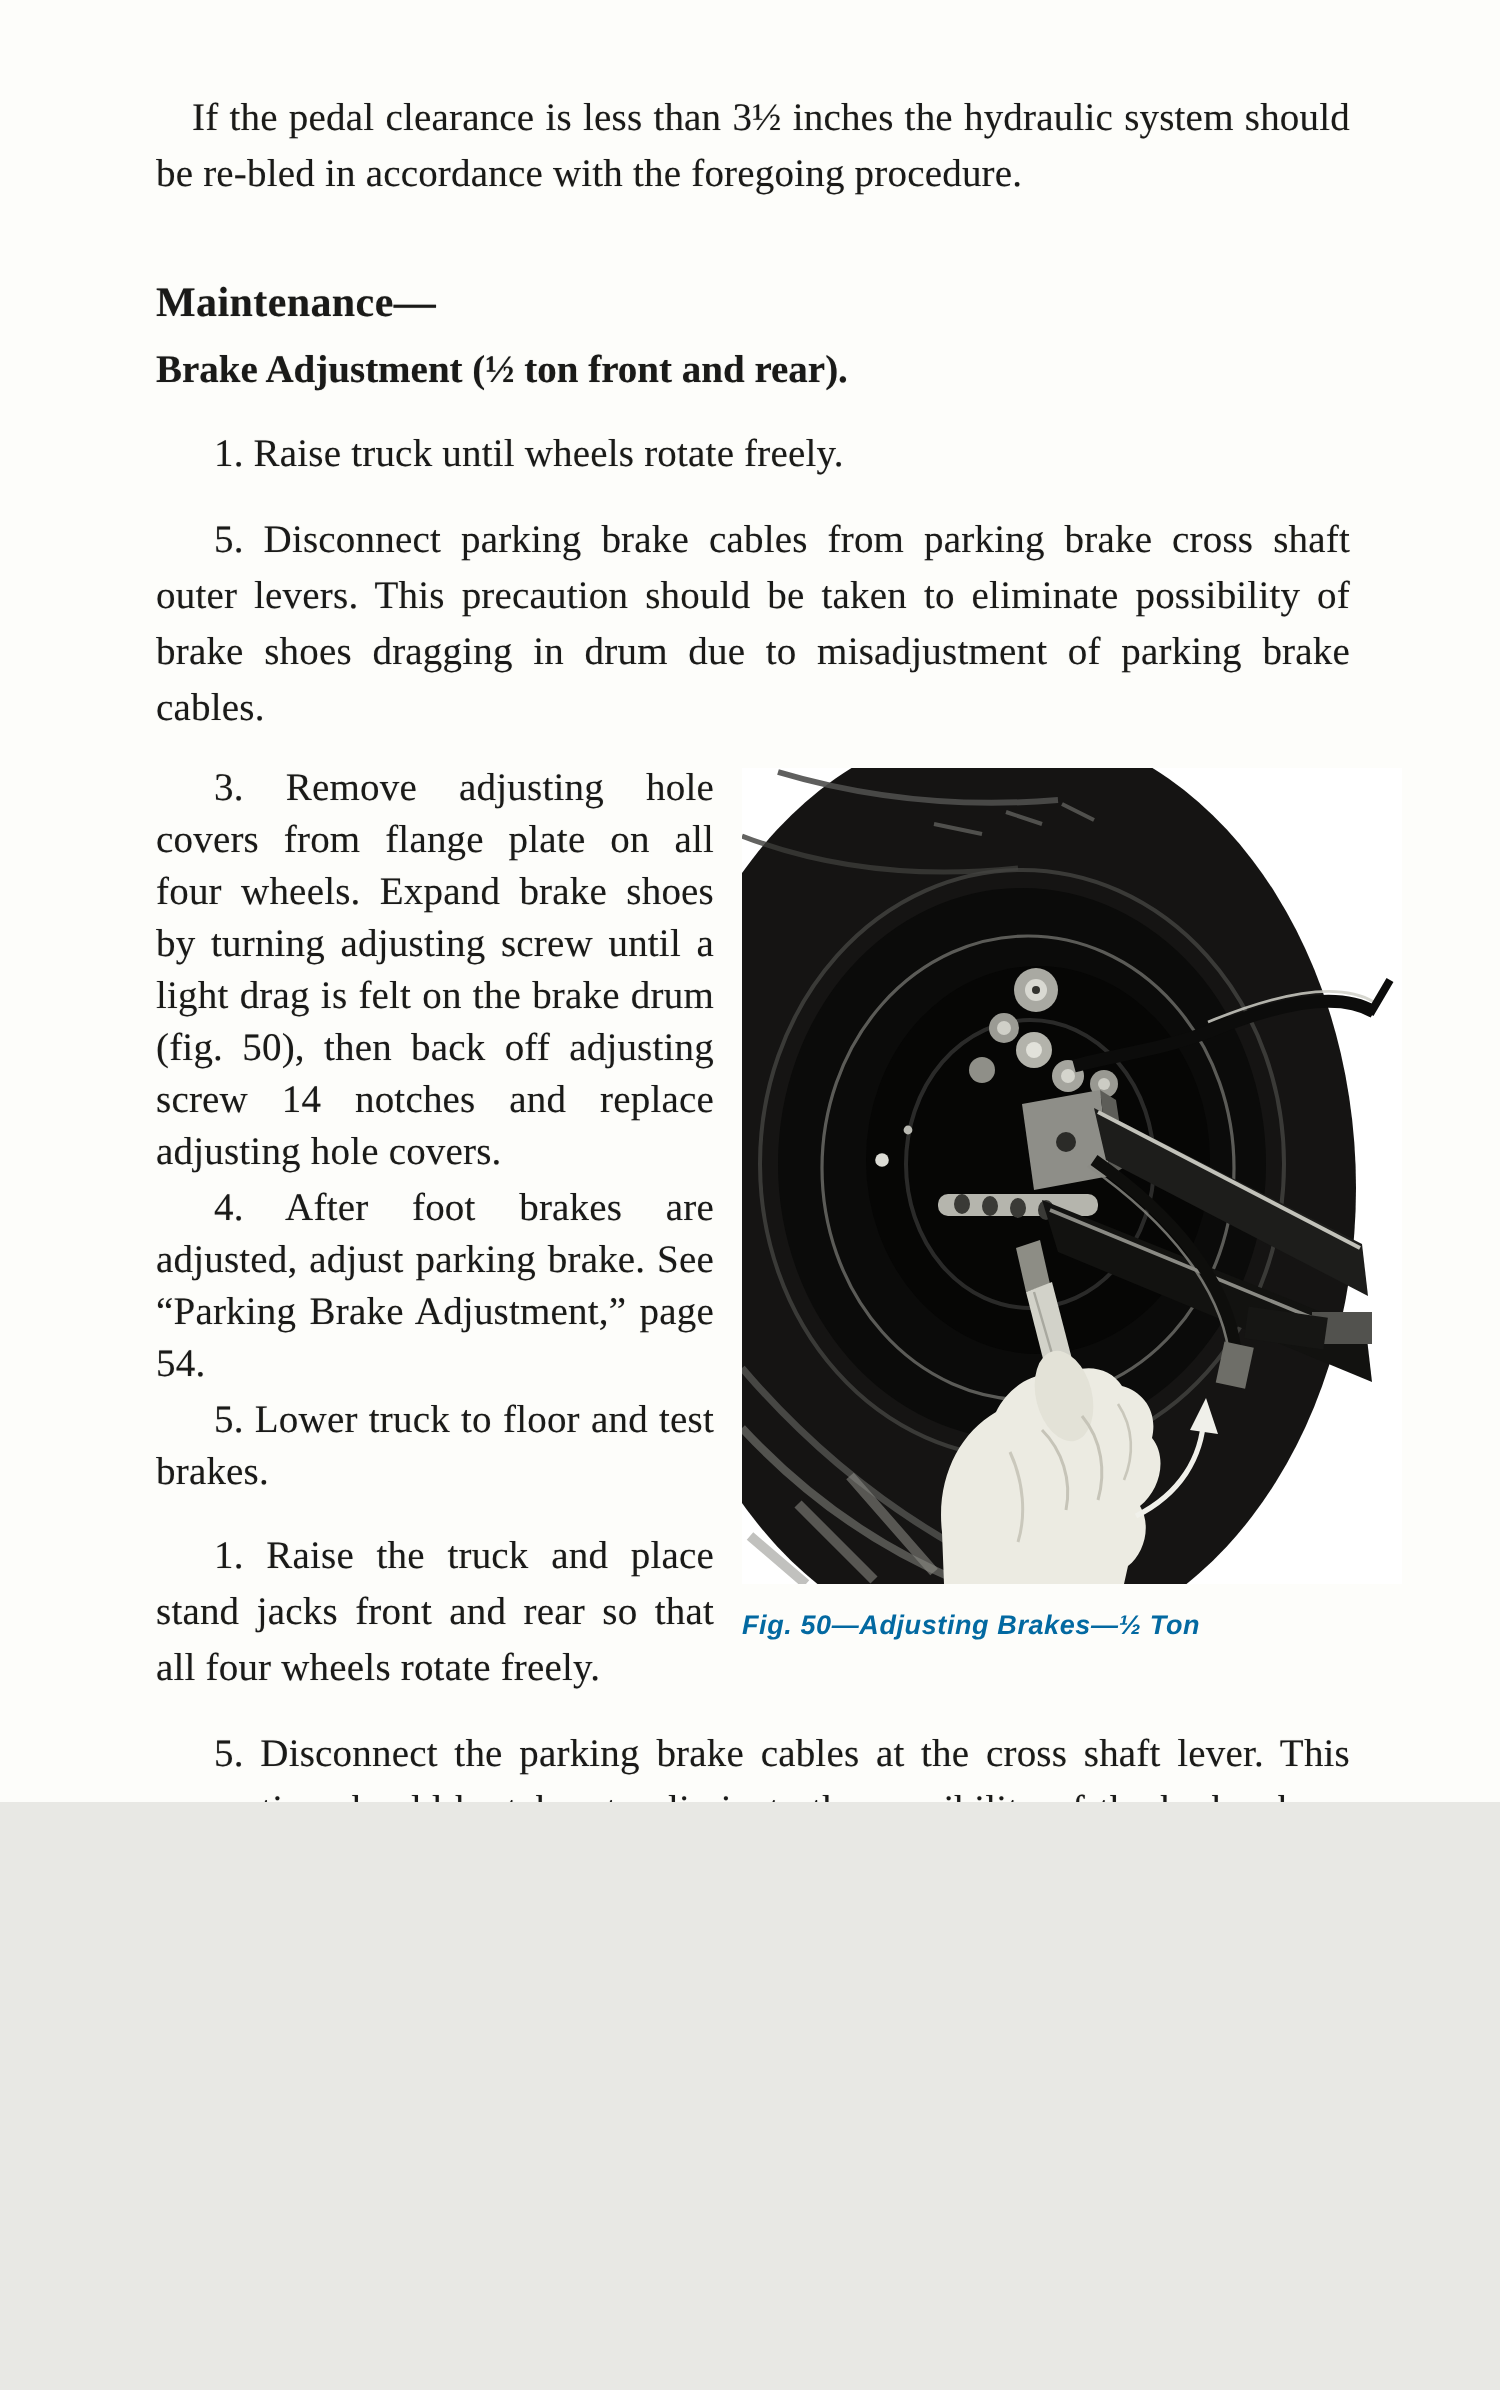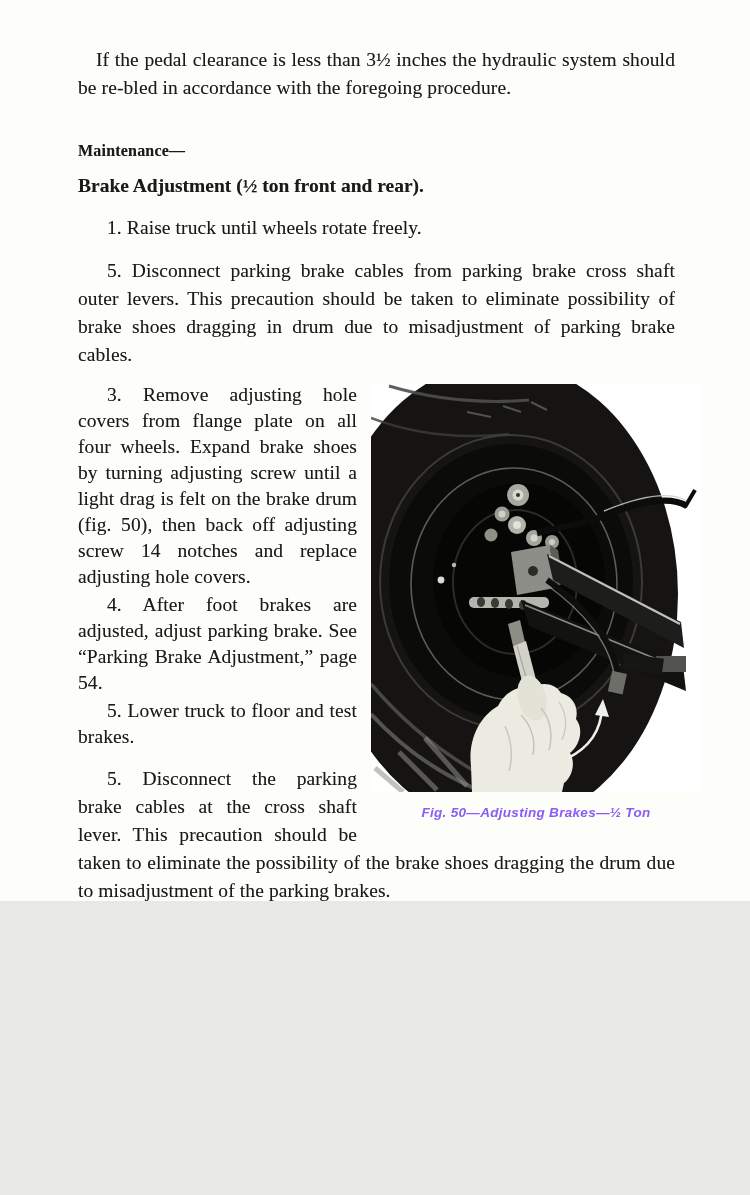--- a/index.html
+++ b/index.html
@@ -22,21 +22,21 @@
     margin:0;
     font-size:19.5px;
     line-height:28px;
     text-align:justify;
     letter-spacing:.1px;
     text-shadow:0 0 .5px rgba(10,10,10,.35);
   }
   .p-intro{ text-indent:18px; }
   h2.maint{
     margin:36px 0 0;
-    font-size:16px;
+    font-size:21px;
     line-height:26px;
     font-weight:700;
     letter-spacing:.2px;
     text-shadow:0 0 .5px rgba(10,10,10,.4);
   }
   h3.sub{
     margin:9px 0 0;
     font-size:19.5px;
     line-height:26px;
     font-weight:700;
@@ -55,27 +55,27 @@
   figure.fig{
     float:right;
     width:330px;
     height:462px;
     margin:2px -26px 0 14px;
     padding:0;
   }
   figure.fig svg{ display:block; }
   figcaption{
     margin-top:13px;
-    text-align:center;
+    text-align:left;
     font-family:"Liberation Sans", sans-serif;
     font-style:italic;
     font-weight:700;
     font-size:13.5px;
     letter-spacing:.3px;
-    color:#8b5cf6;
+    color:#0369a1;
   }
   .clear{ clear:both; }
   .page-number{
     margin-top:20px;
     text-align:right;
     font-weight:700;
     font-size:18.5px;
     letter-spacing:1px;
     text-shadow:0 0 .5px rgba(10,10,10,.4);
   }
@@ -174,20 +174,21 @@
         <polygon points="224,331 232,315 238,333" fill="#f0f0ea"></polygon>
       </svg>
       <figcaption>Fig. 50—Adjusting Brakes—½ Ton</figcaption>
     </figure>
 
     <p class="body col-item">3. Remove adjusting hole covers from flange plate on all four wheels. Expand brake shoes by turning adjusting screw until a light drag is felt on the brake drum (fig. 50), then back off adjusting screw 14 notches and replace adjusting hole covers.</p>
     <p class="body col-item">4. After foot brakes are adjusted, adjust parking brake. See “Parking Brake Adjustment,” page 54.</p>
     <p class="body col-item">5. Lower truck to floor and test brakes.</p>
 
 
+    <p class="body item">1. Raise the truck and place stand jacks front and rear so that all four wheels rotate freely.</p>
     <p class="body item">5. Disconnect the parking brake cables at the cross shaft lever. This precaution should be taken to eliminate the possibility of the brake shoes dragging the drum due to misadjustment of the parking brakes.</p>
 
     <div class="clear"></div>
   </div>
 
   <div class="page-number">• 52 •</div>
 
 </div>
 
 </body></html>

